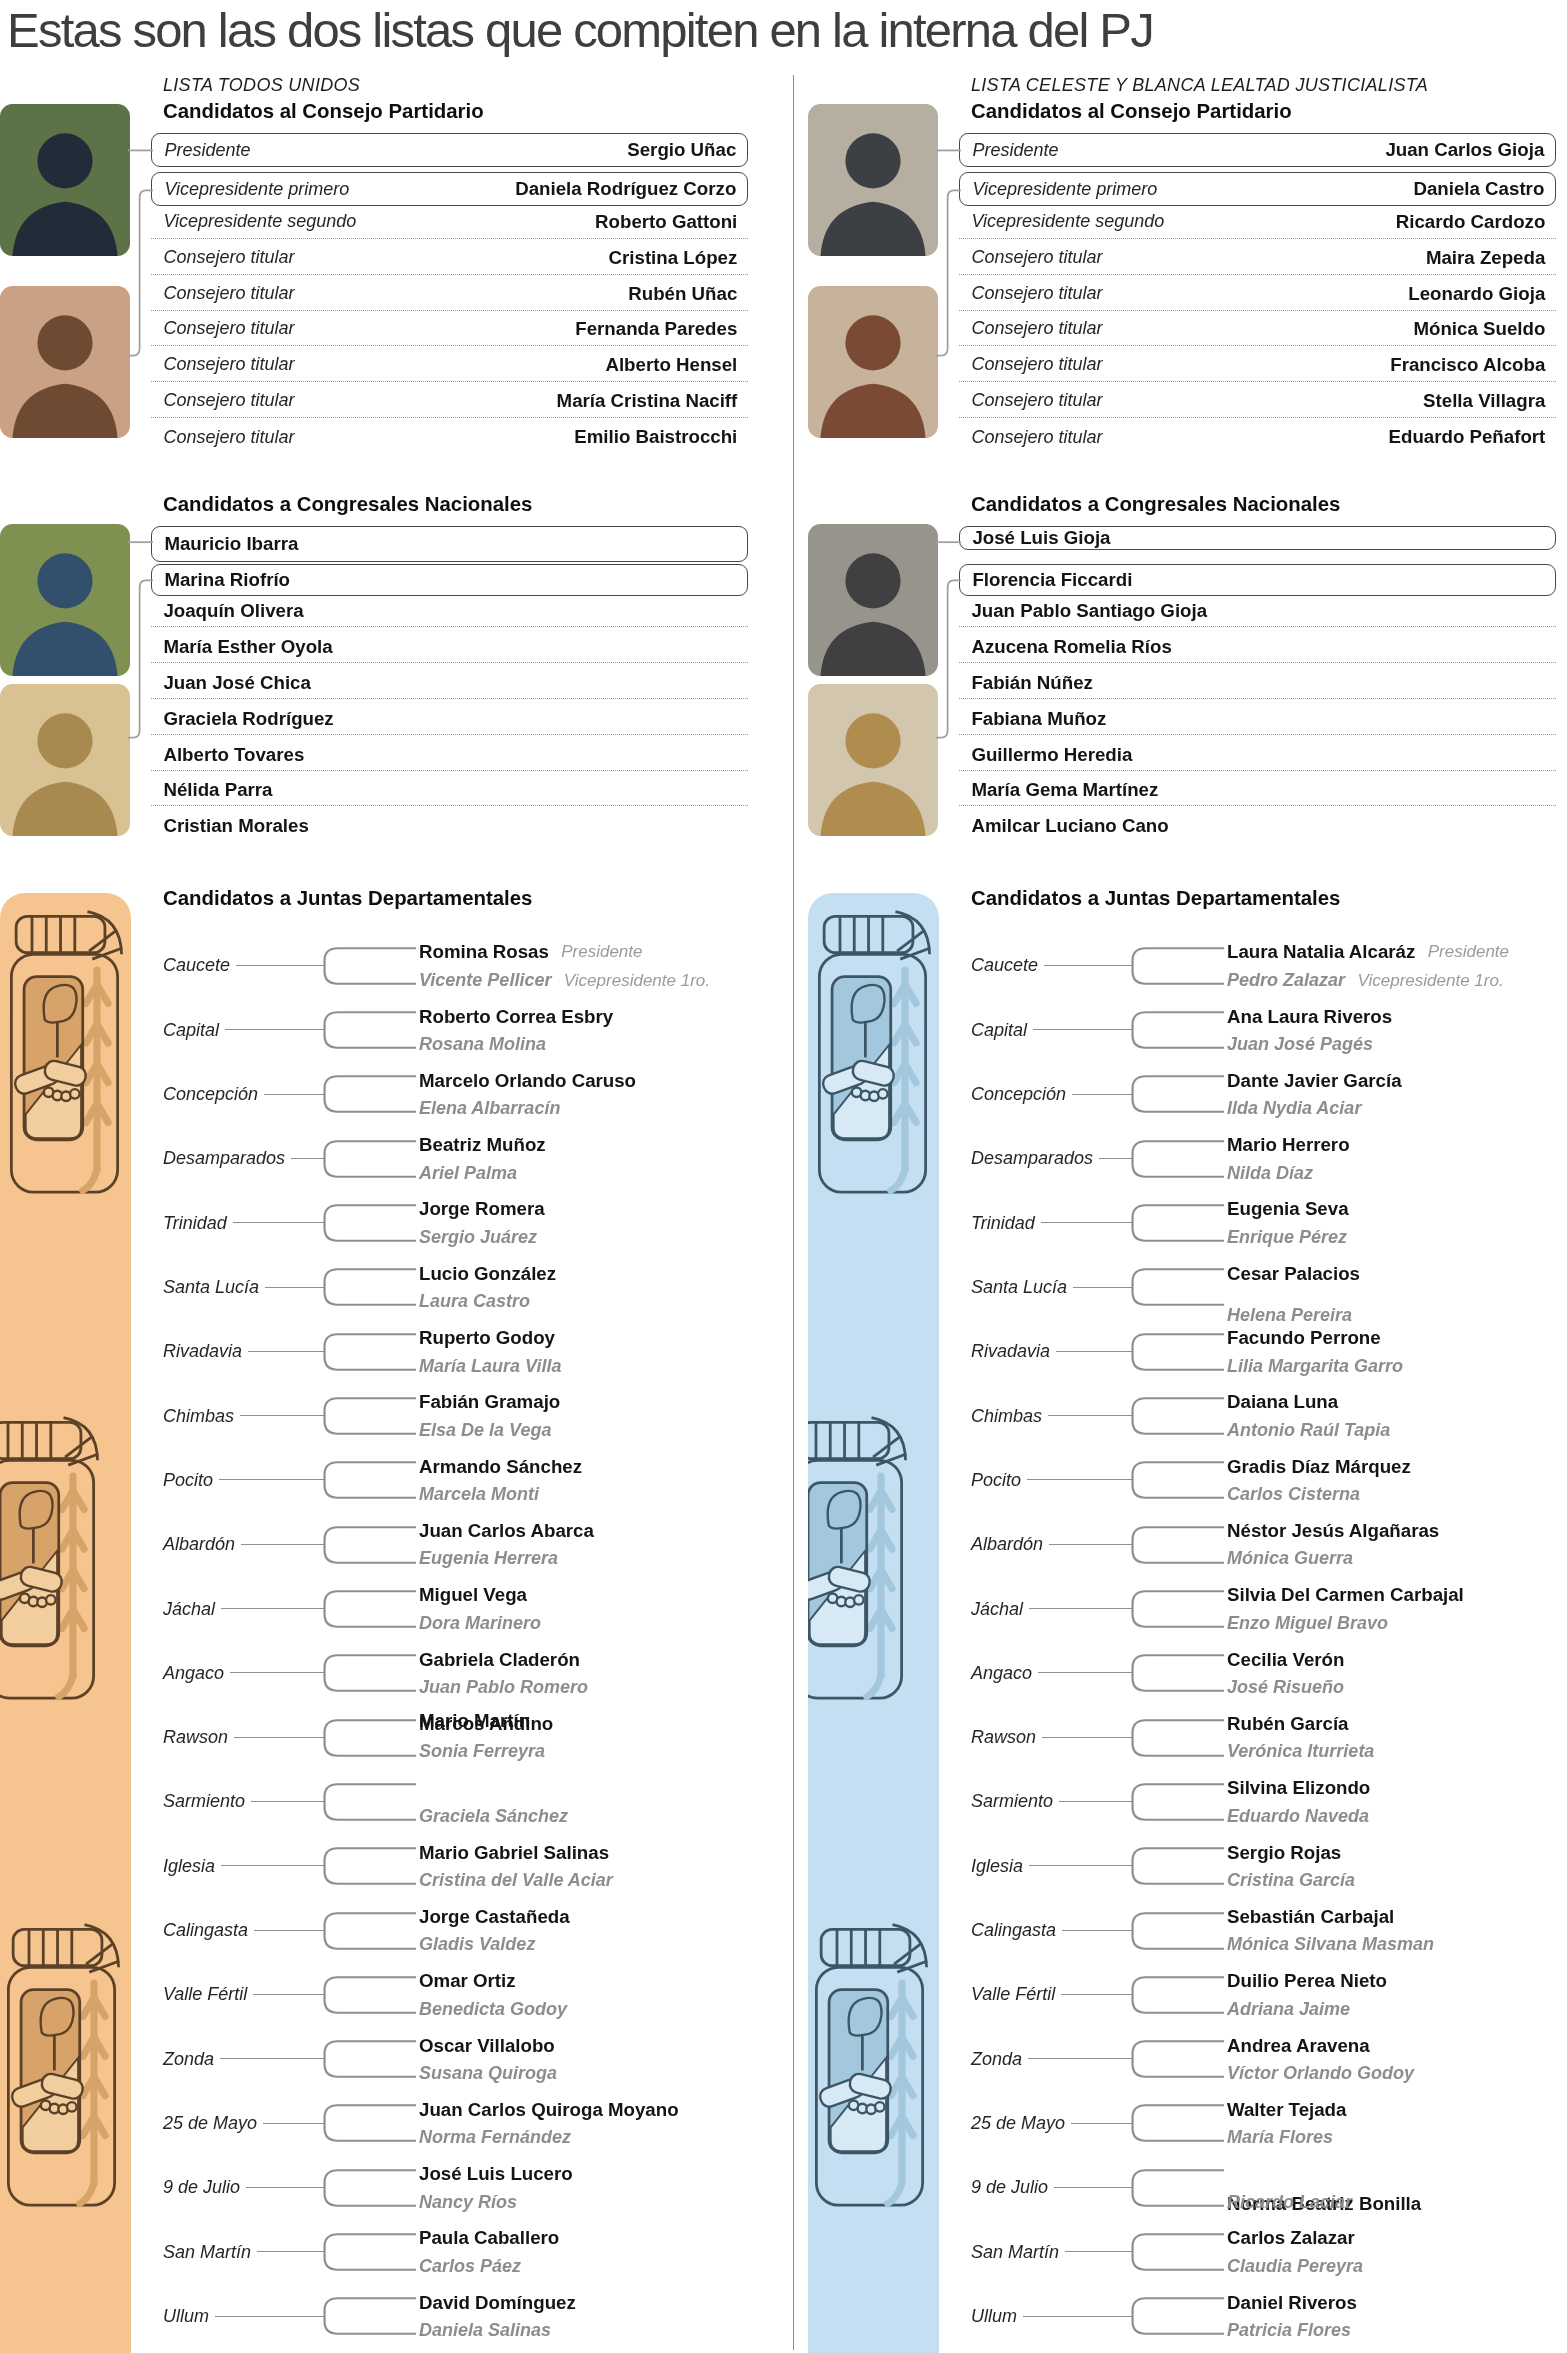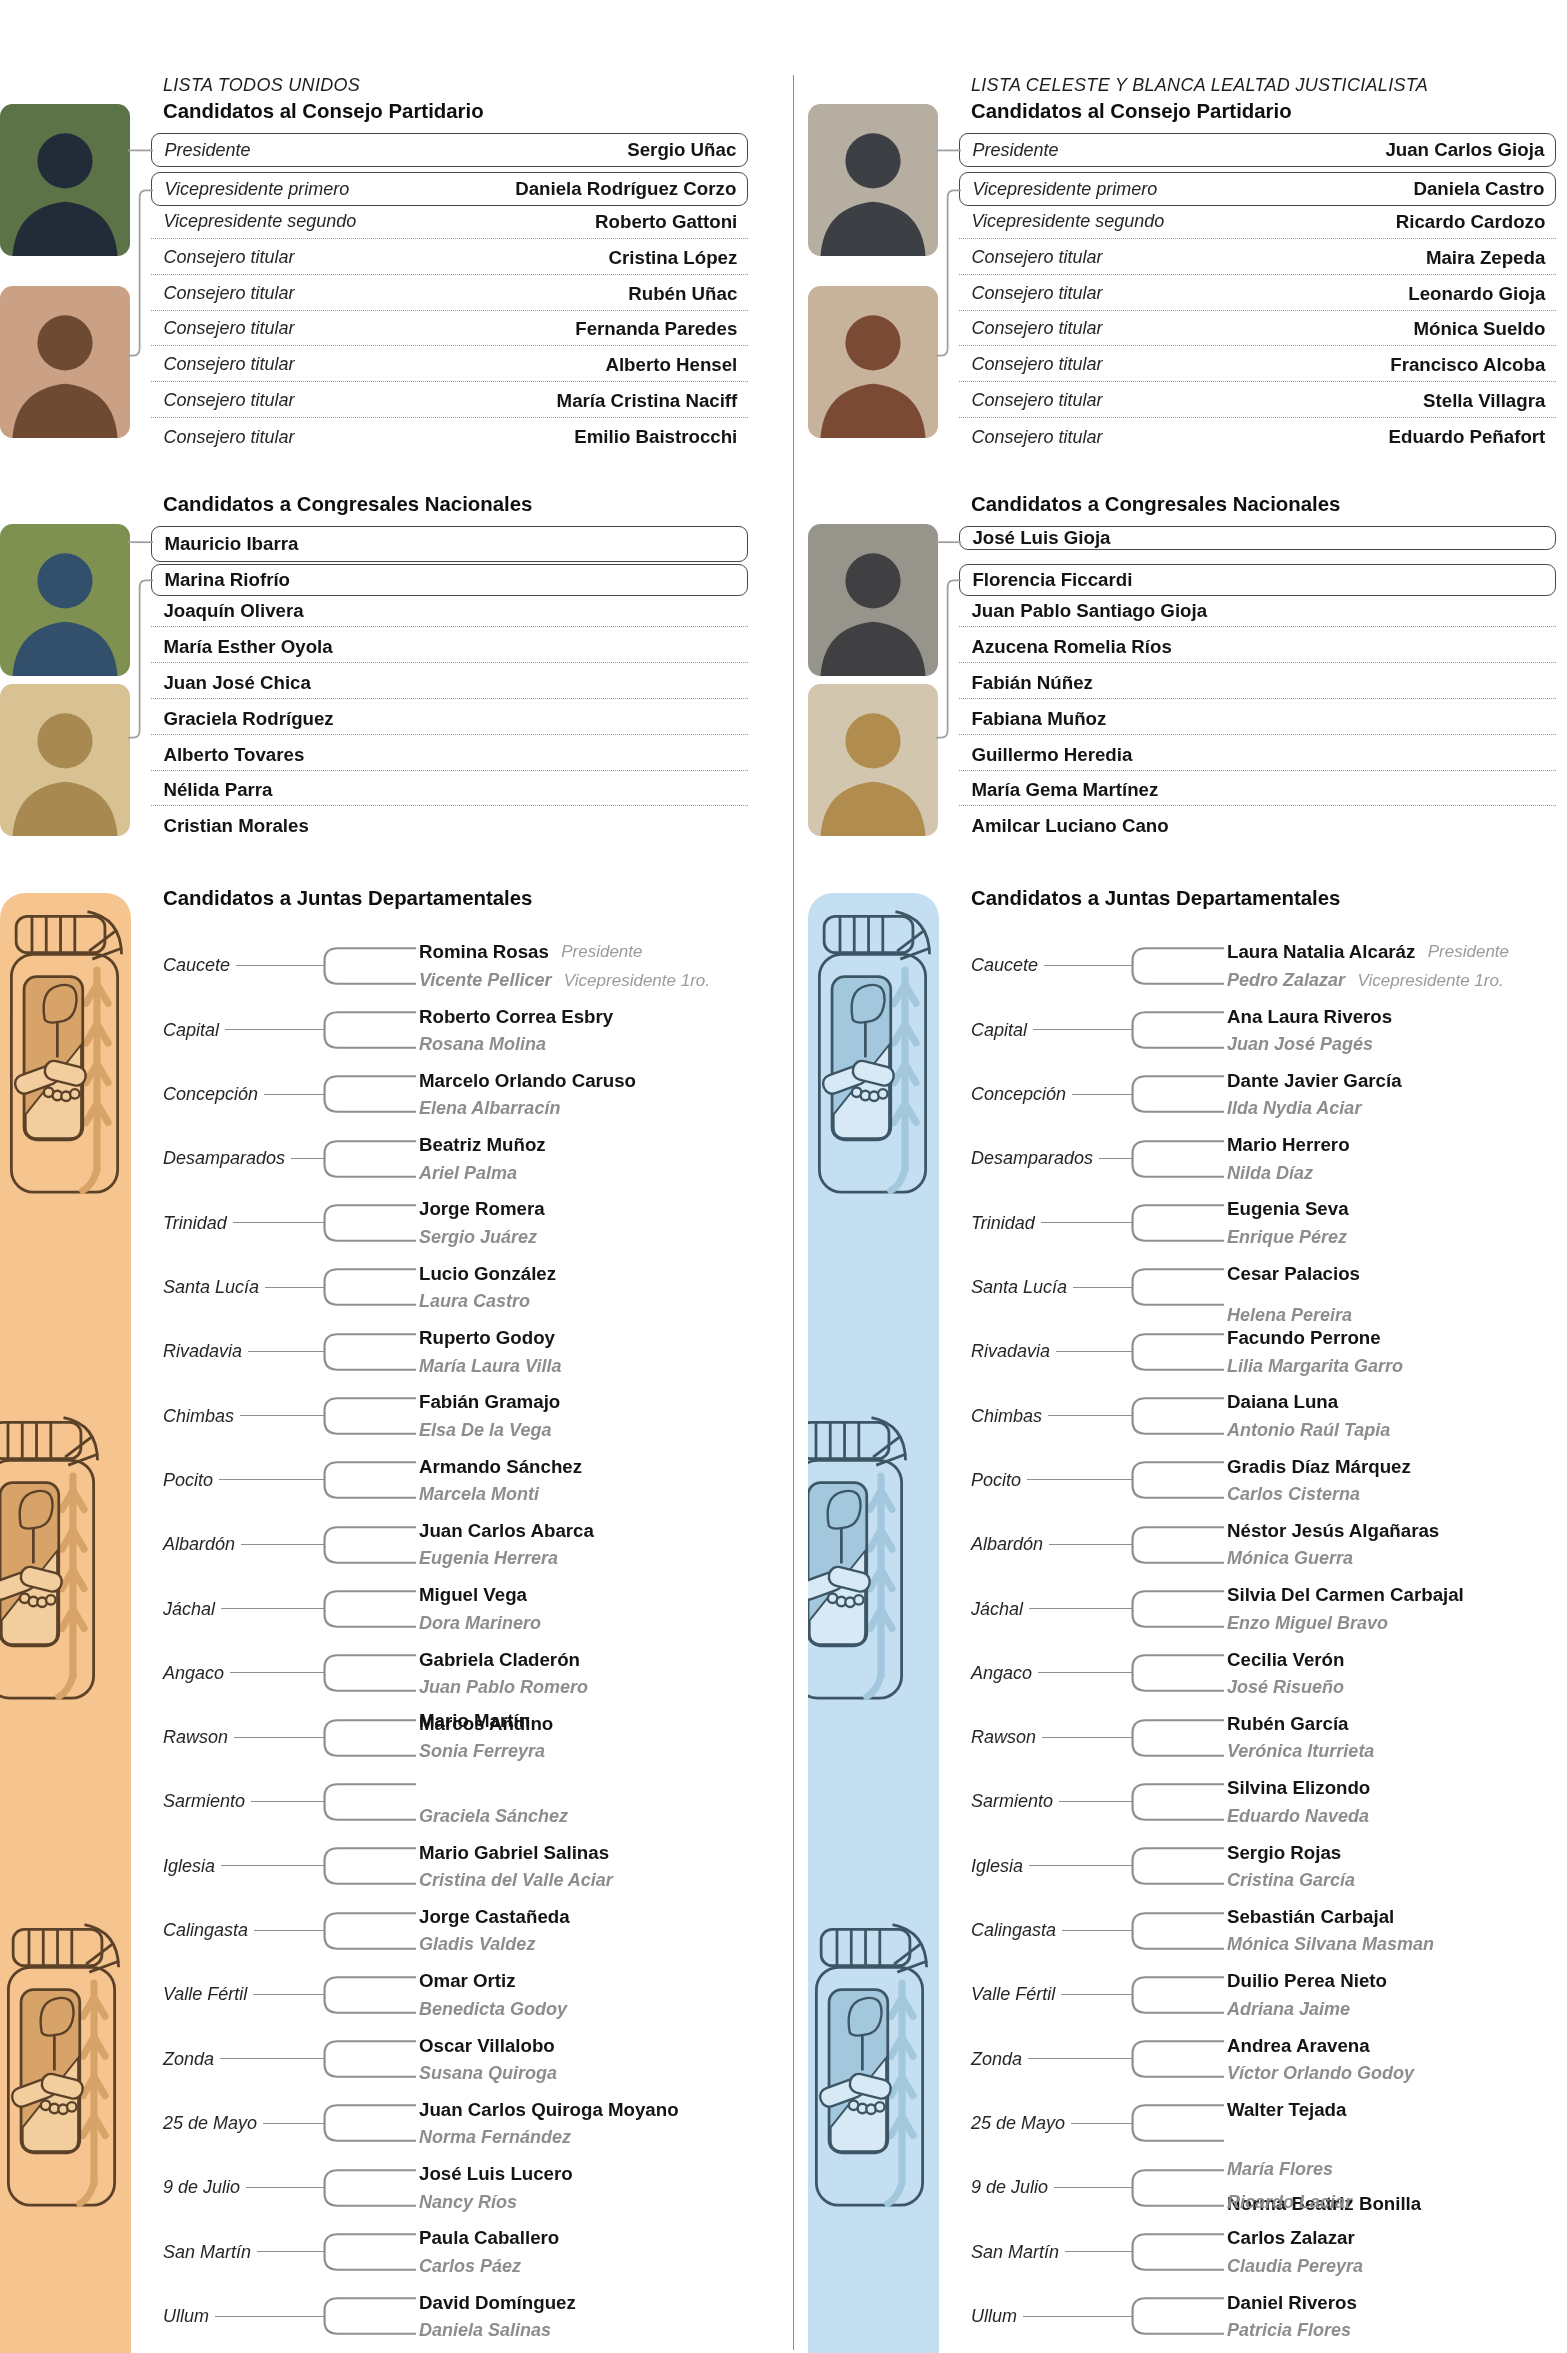--- a/index.html
+++ b/index.html
@@ -33,20 +33,21 @@
   .pname{position:absolute;left:419px;height:25px;display:flex;align-items:center;
          font-weight:bold;font-size:18.7px;color:#141414;white-space:nowrap;}
   .vname{position:absolute;left:419px;height:25px;display:flex;align-items:center;
          font-weight:bold;font-style:italic;font-size:18px;color:#8d8d8d;white-space:nowrap;}
   .annot{font-style:italic;font-weight:normal;font-size:17px;color:#9b9b9b;margin-left:12.4px;}
 </style>
 </head>
 <body>
 
 <div class="page">
+  <div class="title">Estas son las dos listas que compiten en la interna del PJ</div>
   <div class="divider"></div>
 
   <div class="col col-left">
     <div class="list-label">LISTA TODOS UNIDOS</div>
     <div class="sec-header h-consejo">Candidatos al Consejo Partidario</div>
     <div class="sec-header h-congresales">Candidatos a Congresales Nacionales</div>
     <div class="sec-header h-juntas">Candidatos a Juntas Departamentales</div>
     <div class="consejo-rows">
         <div class="crow boxed" style="top: 133px;">
           <span class="role">Presidente</span>
@@ -580,21 +581,21 @@
             <path d="M116,7 H28 Q13,7 13,21 V33 Q13,47 28,47 H116" fill="none" stroke="#8f8f8f" stroke-width="2.5"></path>
           </svg></div>
         <div class="pname" style="top: 2033px;">Andrea Aravena</div>
         <div class="vname" style="top: 2061px;">Víctor Orlando Godoy</div>
         <div class="dept" style="top: 2111px;">25 de Mayo</div>
         <div class="stem" style="top: 2123px; left: 263px; width: 61px;"></div>
         <div class="bracket" style="top: 2099px;"><svg width="103" height="48" viewBox="0 0 116 54">
             <path d="M116,7 H28 Q13,7 13,21 V33 Q13,47 28,47 H116" fill="none" stroke="#8f8f8f" stroke-width="2.5"></path>
           </svg></div>
         <div class="pname" style="top: 2097px;">Walter Tejada</div>
-        <div class="vname" style="top: 2125px; margin-top: 32px;">María Flores</div>
+        <div class="vname" style="top: 2125px;">María Flores</div>
         <div class="dept" style="top: 2175px;">9 de Julio</div>
         <div class="stem" style="top: 2187px; left: 246px; width: 78px;"></div>
         <div class="bracket" style="top: 2164px;"><svg width="103" height="48" viewBox="0 0 116 54">
             <path d="M116,7 H28 Q13,7 13,21 V33 Q13,47 28,47 H116" fill="none" stroke="#8f8f8f" stroke-width="2.5"></path>
           </svg></div>
         <div class="pname" style="top: 2161px; margin-top: 30px;">Norma Beatriz Bonilla</div>
         <div class="vname" style="top: 2190px;">Ricardo Laciar</div>
         <div class="dept" style="top: 2240px;">San Martín</div>
         <div class="stem" style="top: 2251px; left: 257px; width: 68px;"></div>
         <div class="bracket" style="top: 2228px;"><svg width="103" height="48" viewBox="0 0 116 54">

